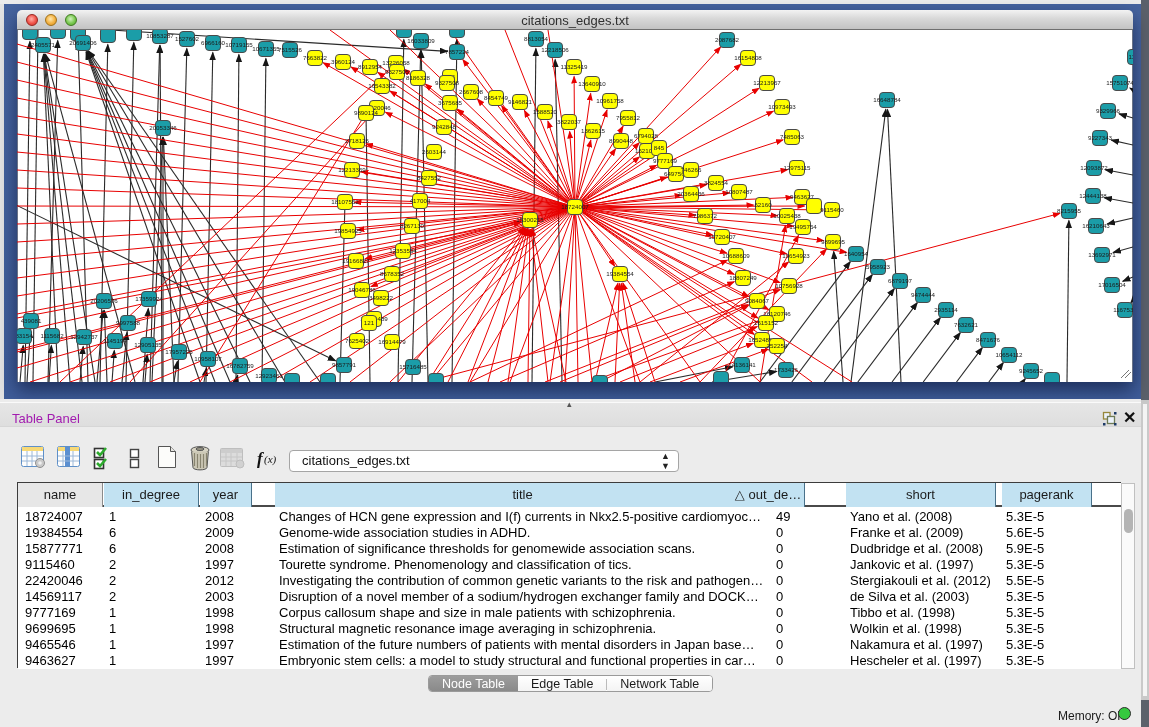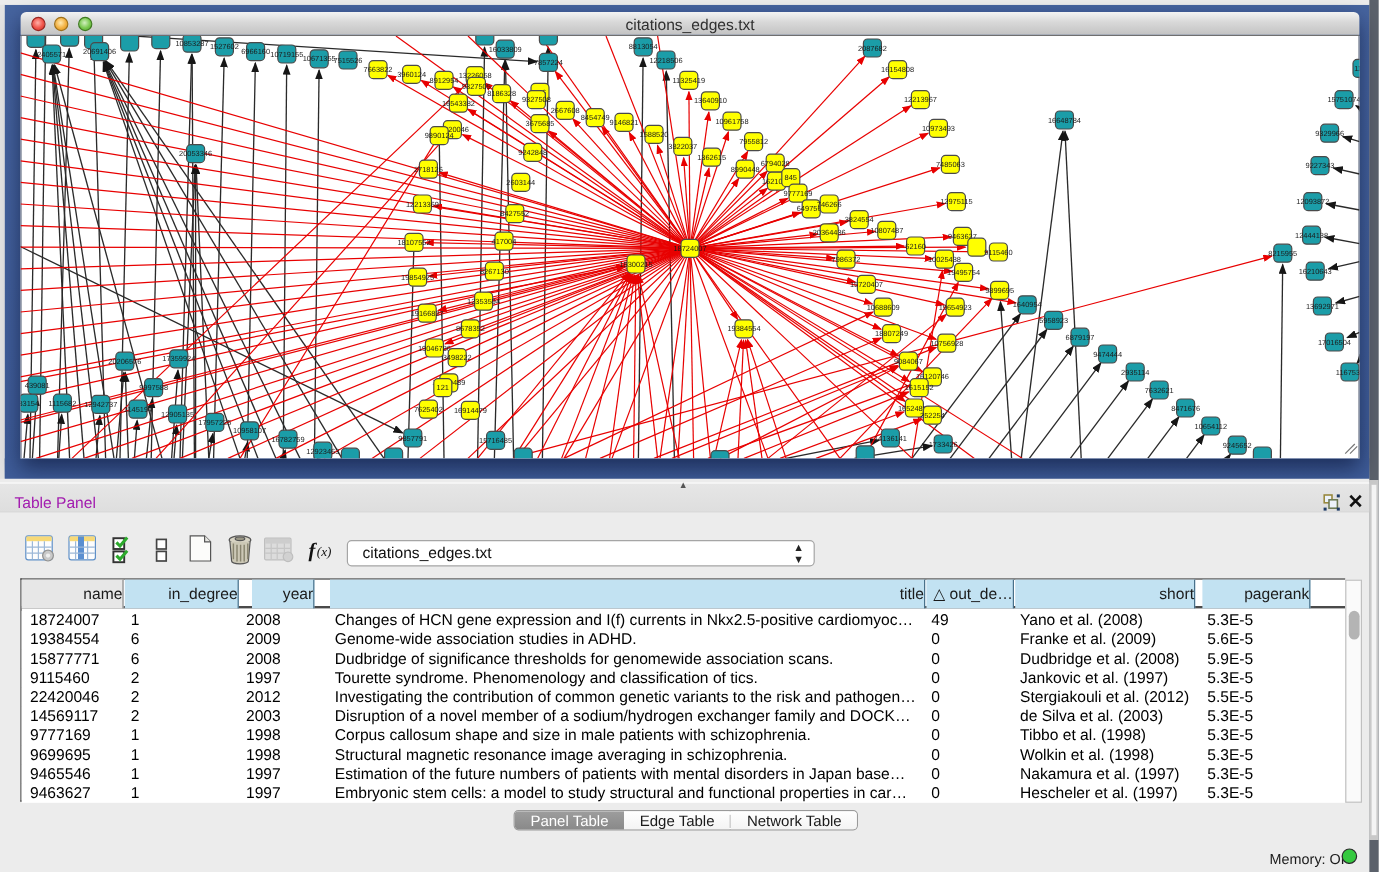--- a/index.html
+++ b/index.html
@@ -21,21 +21,21 @@
 #panel{position:absolute;left:0;top:399px;width:1141px;height:328px;background:#ececec}
 #pstrip{position:absolute;left:0;top:3px;width:1141px;height:25px;background:linear-gradient(#e6e6e6,#dedede);border-top:1px solid #fafafa;border-bottom:1px solid #d6d6d6}
 #ptitle{position:absolute;left:12px;top:12px;font-size:13px;color:#a21caf}
 #caret{position:absolute;left:567px;top:0px;font-size:9px;color:#555}
 #picons{position:absolute;right:28px;top:12px}
 #pclose{position:absolute;left:1123px;top:9px;font-size:16px;font-weight:bold;color:#111}
 #combo{position:absolute;left:289px;top:51px;width:390px;height:22px;background:#fff;border:1px solid #a5a5a5;border-radius:4px;font-size:13px;color:#111;line-height:20px;padding-left:12px}
 #combo .arr{position:absolute;right:8px;top:0px;font-size:9px;color:#222;line-height:10px}
 #tablewrap{position:absolute;left:17px;top:83px;width:1104px;height:186px;background:#fff;border:1px solid #3c3c3c;border-right:none}
 #thead{position:absolute;left:0;top:0;width:1103px;height:24px;border-bottom:2px solid #4a4a4a}
-.th{position:absolute;top:0;height:24px;background:#c2e2f2;border-right:1px solid #49718a;font-size:13px;color:#1b1b1b;text-align:right;line-height:24px}
+.th{position:absolute;top:0;height:24px;background:#c2e2f2;border-right:1px solid #49718a;font-size:13px;color:#1b1b1b;text-align:center;line-height:24px}
 #scroll{position:absolute;left:1121px;top:84px;width:14px;height:186px;background:#fafafa;border:1px solid #c0c0c0}
 #thumb{position:absolute;left:1123.5px;top:110px;width:9px;height:24px;background:#b4b4b4;border-radius:5px}
 .tr{position:relative;width:1103px;height:16px;background:#fff}
 #tbody{position:absolute;left:0;top:26px;width:1103px}
 .c{position:absolute;top:0;height:16px;font-size:13px;color:#000;white-space:nowrap;overflow:hidden;line-height:15px}
 .c1{left:7px;width:78px}
 .c2{left:91px;width:90px}
 .c3{left:187px;width:70px}
 .c4{left:261px;width:492px}
 .c5{left:758px;width:70px}
@@ -620,23 +620,23 @@
     <g transform="translate(236,0)">
           <text x="4" y="21" font-size="17" font-style="italic" font-weight="bold" font-family="Liberation Serif,serif" fill="#111">f</text>
           <text x="11" y="20" font-size="11" font-style="italic" font-family="Liberation Serif,serif" fill="#111">(x)</text>
         </g>
   </svg>
   <div id="combo">citations_edges.txt<div class="arr">▲<br>▼</div></div>
   <div id="tablewrap">
    <div id="thead">
      <div class="th" style="left:0;width:85px;background:#e7e7e7;border-right:1px solid #8a8a8a">name</div>
      <div class="th" style="left:86px;width:95px">in_degree</div>
-     <div class="th" style="left:192px;width:52px">year</div>
+     <div class="th" style="left:182px;width:52px">year</div>
      <div class="th" style="left:257px;width:496px">title</div>
-     <div class="th" style="left:754px;width:73px">△ out_de…</div>
+     <div class="th" style="left:714px;width:73px">△ out_de…</div>
      <div class="th" style="left:828px;width:150px">short</div>
      <div class="th" style="left:984px;width:90px">pagerank</div>
    </div>
    <div id="tbody">
           <div class="tr">
             <div class="c c1">18724007</div>
             <div class="c c2">1</div>
             <div class="c c3">2008</div>
             <div class="c c4">Changes of HCN gene expression and I(f) currents in Nkx2.5-positive cardiomyoc…</div>
             <div class="c c5">49</div>
@@ -649,21 +649,21 @@
             <div class="c c3">2009</div>
             <div class="c c4">Genome-wide association studies in ADHD.</div>
             <div class="c c5">0</div>
             <div class="c c6">Franke et al. (2009)</div>
             <div class="c c7">5.6E-5</div>
           </div>
           <div class="tr">
             <div class="c c1">15877771</div>
             <div class="c c2">6</div>
             <div class="c c3">2008</div>
-            <div class="c c4">Dudbridge of significance thresholds for genomewide association scans.</div>
+            <div class="c c4">Estimation of significance thresholds for genomewide association scans.</div>
             <div class="c c5">0</div>
             <div class="c c6">Dudbridge et al. (2008)</div>
             <div class="c c7">5.9E-5</div>
           </div>
           <div class="tr">
             <div class="c c1">9115460</div>
             <div class="c c2">2</div>
             <div class="c c3">1997</div>
             <div class="c c4">Tourette syndrome. Phenomenology and classification of tics.</div>
             <div class="c c5">0</div>
@@ -722,20 +722,20 @@
             <div class="c c4">Embryonic stem cells: a model to study structural and functional properties in car…</div>
             <div class="c c5">0</div>
             <div class="c c6">Hescheler et al. (1997)</div>
             <div class="c c7">5.3E-5</div>
           </div>
         </div>
   </div>
   <div id="scroll"></div>
       <div id="thumb"></div>
   <div id="tabs">
-    <div class="tab sel">Panel Table</div>
+    <div class="tab sel">Node Table</div>
     <div class="tab">Edge Table</div>
     <div class="tabsep"></div>
     <div class="tab">Network Table</div>
   </div>
   <div id="memory">Memory: OK</div>
   <div id="memdot"></div>
  </div>
 </div>
 </body></html>

